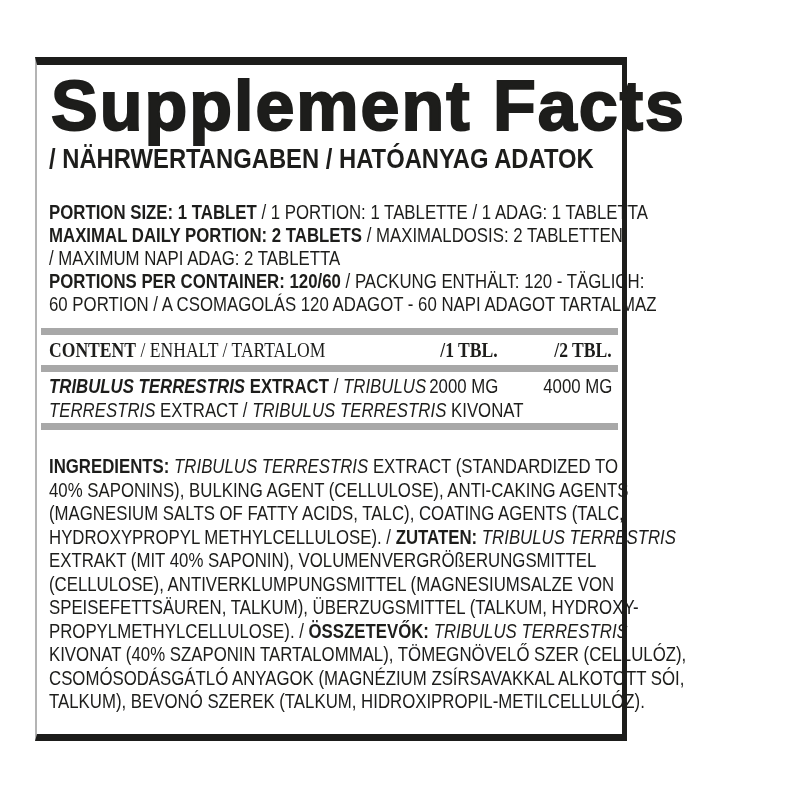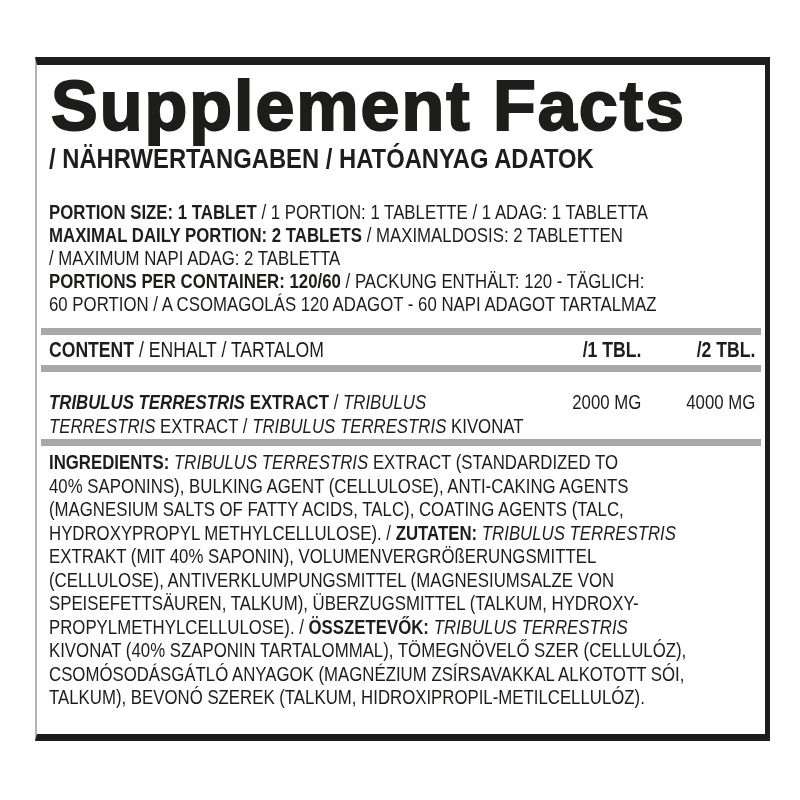--- a/index.html
+++ b/index.html
@@ -1,49 +1,49 @@
 <!DOCTYPE html>
 <html><head>
 <meta charset="utf-8">
 <style>
   html,body{margin:0;padding:0;background:#ffffff;}
   .page{position:relative;width:800px;height:800px;background:#ffffff;overflow:hidden;
         font-family:"Liberation Sans",sans-serif;color:#1d1d1b;}
-  .label-box{position:absolute;left:35px;top:57px;width:735px;height:684px;box-sizing:border-box;
+  .label-box{position:absolute;left:35px;top:57px;width:592px;height:684px;box-sizing:border-box;
         background:#ffffff;
         border-top:8px solid #1d1d1b;
         border-bottom:7px solid #1d1d1b;
         border-right:5px solid #1d1d1b;
         border-left:2px solid #b4b4b4;
         padding:0 10px 0 12px;}
   .title{font-weight:bold;font-size:70px;line-height:70px;margin:6px 0 0 2px;
         letter-spacing:2px;white-space:nowrap;-webkit-text-stroke:2px #1d1d1b;}
   .subtitle{font-weight:bold;font-size:28px;line-height:34px;margin-top:1px;
         white-space:nowrap;transform:scaleX(0.85);transform-origin:0 50%;}
   .cline{white-space:nowrap;transform:scaleX(0.8);transform-origin:0 50%;}
   .b{font-weight:bold;}
   .i{font-style:italic;}
   .portion-block{margin-top:24px;}
   .portion-block .tline{font-size:21px;line-height:23px;}
   .bar{height:7px;background:#a8a8a8;margin-left:-8px;margin-right:-6px;}
   .bar-1{margin-top:13px;}
   .bar-3{margin-top:1px;}
-  .thead{position:relative;height:30px;}
+  .thead{position:relative;height:30px;font-family:Liberation Serif, serif;}
   .thead .tline{font-size:22px;line-height:30px;}
   .amt{position:absolute;top:0;white-space:nowrap;
        transform:scaleX(0.8);transform-origin:100% 50%;}
   .thead .amt{font-size:22px;line-height:30px;}
   .a1{right:114px;}
   .a2{right:0;}
-  .trows{padding-top:2px;margin-top:16px;}
+  .trows{padding-top:2px;}
   .trow{position:relative;}
   .trow .tline{font-size:21px;line-height:24px;}
   .trow .amt{font-size:21px;line-height:24px;}
   .ind{padding-left:9px;}
-  .ingredients{margin-top:4px;}
+  .ingredients{margin-top:24px;}
   .ingredients .tline{font-size:21px;line-height:23.5px;}
 </style>
 </head>
 <body>
 
 <div class="page">
   <div class="label-box">
 
     <div class="title">Supplement Facts</div>
     <div class="subtitle">/ NÄHRWERTANGABEN / HATÓANYAG ADATOK</div>

